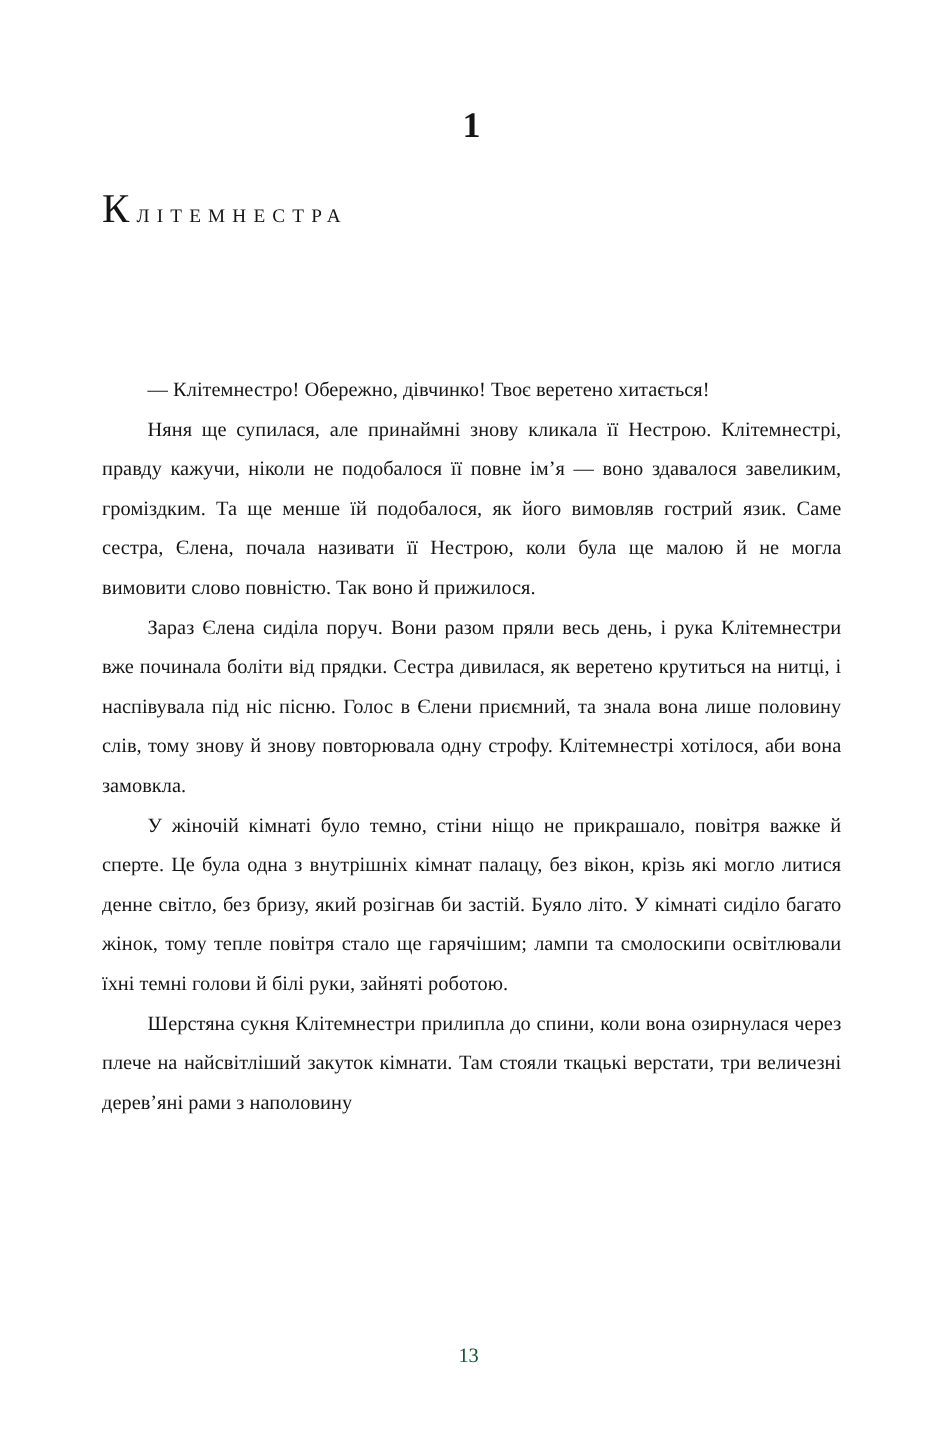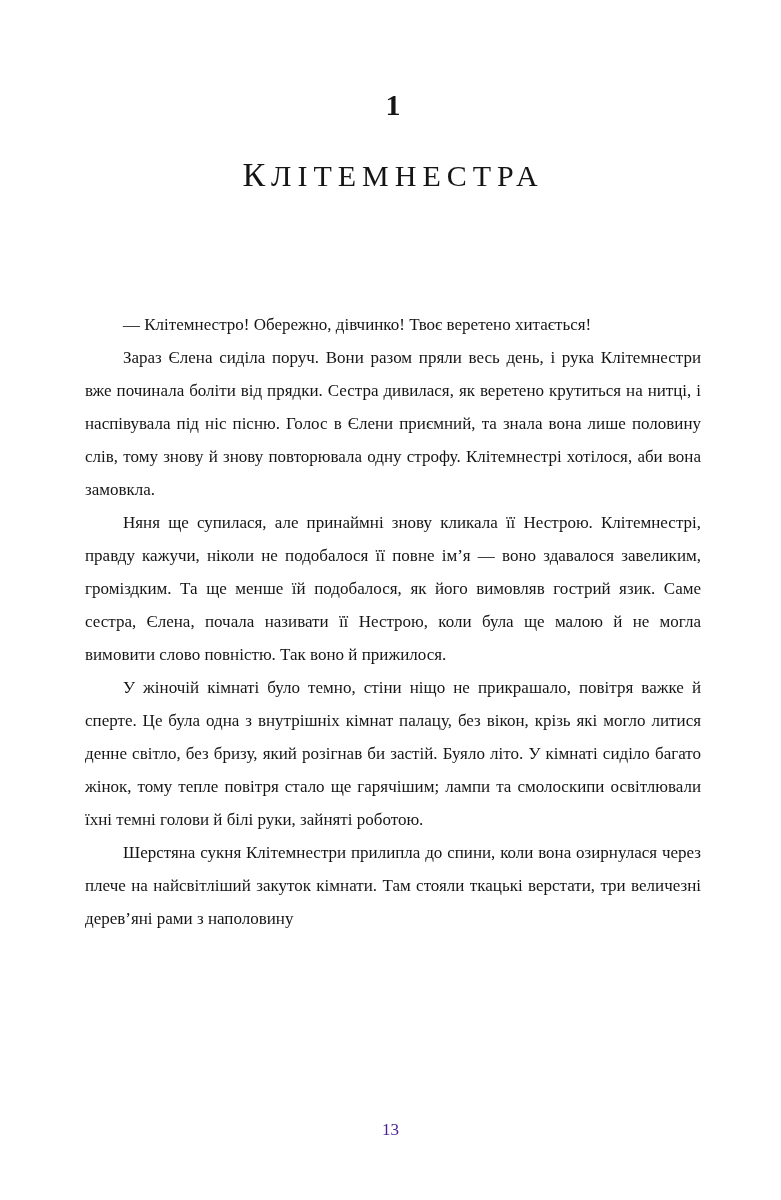--- a/index.html
+++ b/index.html
@@ -23,23 +23,22 @@
     background: #ffffff;
   }
   .chapter-number {
     text-align: center;
     font-size: 30px;
     font-weight: bold;
     line-height: 1;
     margin: 0 0 38px 0;
   }
   .chapter-title {
-    text-align: center;
     font-weight: normal;
-    font-size: 30px;
+    font-size: 16px;
     letter-spacing: 6px;
     text-transform: uppercase;
     line-height: 1;
     margin: 0;
   }
   .chapter-title::first-letter {
     font-size: 34px;
   }
   .body-text {
     margin-top: 116px;
@@ -51,35 +50,35 @@
     margin: 0;
     text-indent: 38px;
   }
   .page-number {
     position: absolute;
     left: 0;
     bottom: 60px;
     width: 100%;
     text-align: center;
     font-size: 17px;
-    color: #4c1d95;
+    color: #14532d;
   }
 </style>
 </head>
 <body>
 
 <div class="book-page">
 
   <div class="chapter-number">1</div>
 
   <h1 class="chapter-title">Клітемнестра</h1>
 
   <div class="body-text">
     <p>— Клітемнестро! Обережно, дівчинко! Твоє веретено хитається!</p>
+    <p>Няня ще супилася, але принаймні знову кликала її Нестрою. Клітемнестрі, правду кажучи, ніколи не подобалося її повне ім’я — воно здавалося завеликим, громіздким. Та ще менше їй подобалося, як його вимовляв гострий язик. Саме сестра, Єлена, почала називати її Нестрою, коли була ще малою й не могла вимовити слово повністю. Так воно й прижилося.</p>
     <p>Зараз Єлена сиділа поруч. Вони разом пряли весь день, і рука Клітемнестри вже починала боліти від прядки. Сестра дивилася, як веретено крутиться на нитці, і наспівувала під ніс пісню. Голос в Єлени приємний, та знала вона лише половину слів, тому знову й знову повторювала одну строфу. Клітемнестрі хотілося, аби вона замовкла.</p>
-    <p>Няня ще супилася, але принаймні знову кликала її Нестрою. Клітемнестрі, правду кажучи, ніколи не подобалося її повне ім’я — воно здавалося завеликим, громіздким. Та ще менше їй подобалося, як його вимовляв гострий язик. Саме сестра, Єлена, почала називати її Нестрою, коли була ще малою й не могла вимовити слово повністю. Так воно й прижилося.</p>
     <p>У жіночій кімнаті було темно, стіни ніщо не прикрашало, повітря важке й сперте. Це була одна з внутрішніх кімнат палацу, без вікон, крізь які могло литися денне світло, без бризу, який розігнав би застій. Буяло літо. У кімнаті сиділо багато жінок, тому тепле повітря стало ще гарячішим; лампи та смолоскипи освітлювали їхні темні голови й білі руки, зайняті роботою.</p>
     <p>Шерстяна сукня Клітемнестри прилипла до спини, коли вона озирнулася через плече на найсвітліший закуток кімнати. Там стояли ткацькі верстати, три величезні дерев’яні рами з наполовину</p>
   </div>
 
   <div class="page-number">13</div>
 
 </div>
 
 </body></html>

